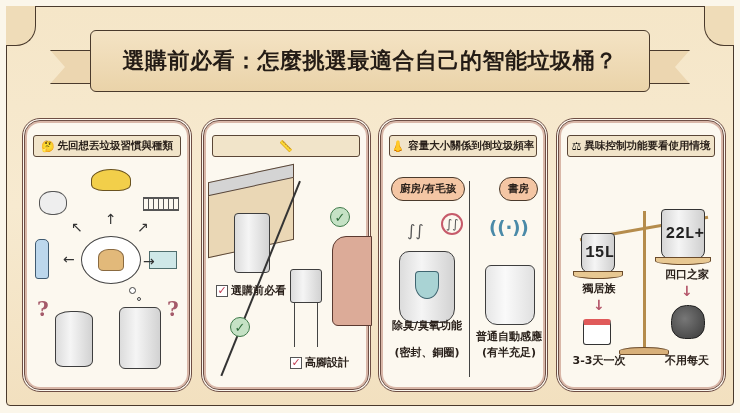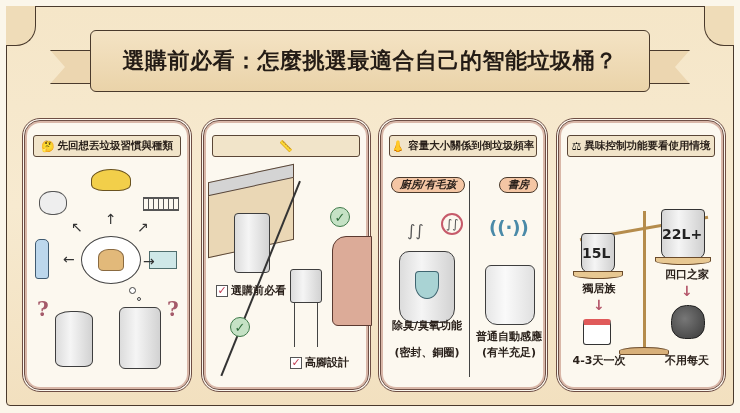--- a/index.html
+++ b/index.html
@@ -92,32 +92,32 @@
     .check-circle {
       position: absolute; width: 20px; height: 20px; border-radius: 50%;
       background: #c5e2c5; border: 1.5px solid #3f7a4a; color: #2d6b3a;
       display:flex; align-items:center; justify-content:center; font-size: 13px; font-weight: bold;
     }
     .checkbox-label { display: flex; align-items: center; gap: 3px; }
     .cb { width: 12px; height: 12px; border: 1.3px solid #555; background: #fff; font-size: 11px; color: #c0394e; line-height: 9px; text-align:center; font-weight:bold; }
     .sofa { position: absolute; left: 128px; top: 115px; width: 40px; height: 90px; background: #dcab98; border: 1.3px solid #5b3a30; border-radius: 14px 0 0 6px; }
 
     
-    .pill { position: absolute; height: 16px; padding: 0 8px; background: #f4c6a4; border: 1.3px solid #4a3a2c; border-radius: 12px; font-size: 10.5px; font-weight: bold; color: #2a211b; display: flex; align-items: center; font-style: italic; }
+    .pill { position: absolute; height: 24px; padding: 0 8px; background: #f4c6a4; border: 1.3px solid #4a3a2c; border-radius: 12px; font-size: 10.5px; font-weight: bold; color: #2a211b; display: flex; align-items: center; }
     .divider-v { position: absolute; left: 88px; top: 60px; width: 1.2px; height: 196px; background: #444; }
     .nosmell { position: absolute; width: 22px; height: 22px; border-radius: 50%; border: 2px solid #c65a6a; color: #555; font-size: 12px; display:flex; align-items:center; justify-content:center; }
     .wifi { position: absolute; color: #4a8aa8; font-size: 18px; font-weight: bold; }
     .shield { position: absolute; left: 30px; top: 170px; width: 24px; height: 28px; background: #a9d3d4; border: 1.3px solid #3f6570; border-radius: 4px 4px 50% 50%; }
 
     
     .scale-pole { position: absolute; left: 84px; top: 90px; width: 3px; height: 140px; background: #b58c4c; }
     .scale-beam { position: absolute; left: 20px; top: 106px; width: 130px; height: 3px; background: #b58c4c; transform: rotate(-10deg); }
     .scale-base { position: absolute; left: 60px; top: 226px; width: 50px; height: 8px; background: #d8b07a; border: 1px solid #6a4a2a; border-radius: 50% 50% 2px 2px; }
     .scale-pan { position: absolute; height: 8px; background: #e8c892; border: 1px solid #6a4a2a; border-radius: 0 0 50% 50%; }
-    .tub { position: absolute; background: linear-gradient(90deg,#d6d6d6,#f5f5f5 40%,#cfcfcf); border: 1.5px solid #333; display:flex; align-items:center; justify-content:flex-start; font-size: 14px; font-weight: bold; color:#222; }
+    .tub { position: absolute; background: linear-gradient(90deg,#d6d6d6,#f5f5f5 40%,#cfcfcf); border: 1.5px solid #333; display:flex; align-items:center; justify-content:flex-end; font-size: 16px; font-weight: bold; color:#222;font-family:Liberation Mono, monospace; }
     .down-arrow { position: absolute; color: #b5566a; font-size: 14px; font-weight: bold; }
     .calendar { position: absolute; width: 28px; height: 26px; background: #fff; border: 1.3px solid #333; border-top: 6px solid #e05a5a; border-radius: 3px; }
     .trashbag { position: absolute; width: 34px; height: 34px; background: radial-gradient(circle at 40% 40%, #777, #3a3a3a); border: 1.3px solid #222; border-radius: 45% 45% 40% 40%; }
   </style>
 </head>
 <body>
 
 <div class="scroll-bg"></div>
 <div class="scroll-curl-left"></div>
 <div class="scroll-curl-right"></div>
@@ -242,15 +242,15 @@
 
   <div class="label" style="left:12px;top:160px;width:56px;">獨居族</div>
   <div class="label" style="left:98px;top:146px;width:60px;">四口之家</div>
 
   <span class="down-arrow" style="left:34px;top:176px;">↓</span>
   <span class="down-arrow" style="left:122px;top:162px;">↓</span>
 
   <div class="calendar" style="left:24px;top:198px;"></div>
   <div class="trashbag" style="left:112px;top:184px;"></div>
 
-  <div class="label" style="left:6px;top:232px;width:68px;">4-3天一次</div>
+  <div class="label" style="left:6px;top:232px;width:68px;">3-3天一次</div>
   <div class="label" style="left:96px;top:232px;width:64px;">不用每天</div>
 </section>
 
 </body></html>

